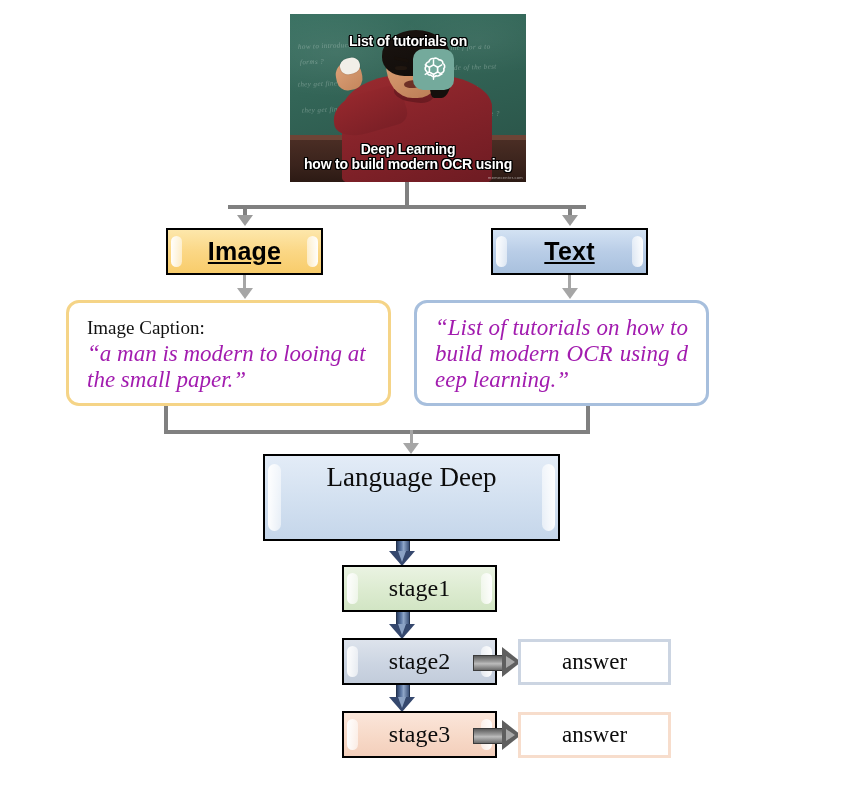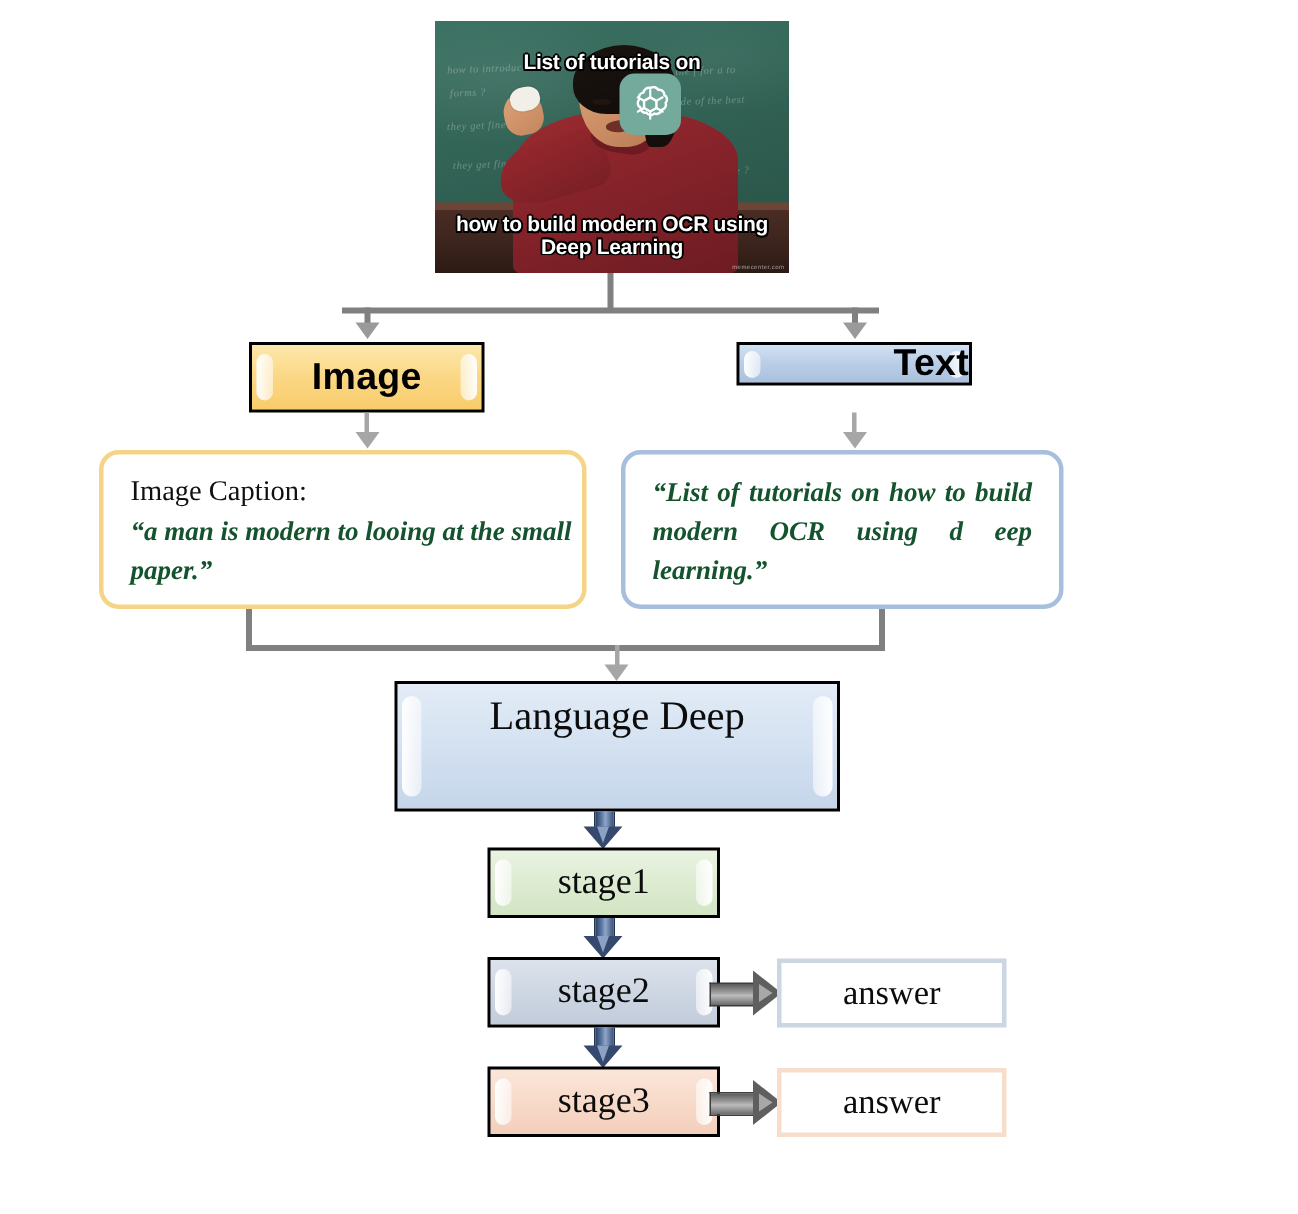--- a/index.html
+++ b/index.html
@@ -161,30 +161,30 @@
   .bevel::after  { right: 3px;
     background: linear-gradient(270deg, rgba(255,255,255,0.97), rgba(255,255,255,0.55)); }
   .bevel > span { position: relative; z-index: 2; }
 
   
   #box-image {
     left: 166px; top: 228px; width: 157px; height: 47px;
     background: linear-gradient(180deg, #fde7ab 0%, #fbd785 50%, #f8cc6b 100%);
   }
   #box-text {
-    left: 491px; top: 228px; width: 157px; height: 29px;
+    left: 491px; top: 228px; width: 157px; height: 47px;
     background: linear-gradient(180deg, #d3e2f3 0%, #b9cde7 50%, #a9c1de 100%);
-    justify-content: flex-end;
   }
   #box-image span, #box-text span {
     font-family: "Liberation Sans", sans-serif;
     font-weight: bold;
     font-size: 25px;
     color: #000000;
     letter-spacing: 0.2px;
+    text-decoration: underline;
   }
 
   
   .panel {
     position: absolute;
     box-sizing: border-box;
     background: #ffffff;
     border-radius: 13px;
   }
   #panel-caption {
@@ -199,23 +199,23 @@
   }
   .cap-label {
     font-family: "Liberation Serif", serif;
     font-size: 19px;
     color: #111111;
     line-height: 26px;
   }
   .cap-quote {
     font-family: "Liberation Serif", serif;
     font-style: italic;
-    font-weight: bold;
-    font-size: 18px;
-    color: #14532d;
+    font-weight: normal;
+    font-size: 23px;
+    color: #a21caf;
     line-height: 26px;
   }
   #panel-text .cap-quote {
     text-align: justify;
     text-align-last: left;
     display: block;
   }
 
   
   #box-lm {
@@ -239,21 +239,21 @@
     top: 49px;
     width: 41px; height: 41px;
     border-radius: 10px;
     background: #74aa9c;
     z-index: 3;
     display: flex; align-items: center; justify-content: center;
   }
 
   
   .stage {
-    left: 325px; width: 155px; height: 47px;
+    left: 342px; width: 155px; height: 47px;
   }
   .stage > span {
     font-family: "Liberation Serif", serif;
     font-size: 24px;
     color: #0c0c0c;
   }
   #stage1 { top: 565px; background: linear-gradient(180deg, #eaf3e2 0%, #dcebd0 55%, #d2e5c4 100%); }
   #stage2 { top: 638px; background: linear-gradient(180deg, #dde3ec 0%, #ccd5e2 55%, #c2ccdb 100%); align-items: center; }
   #stage3 { top: 711px; background: linear-gradient(180deg, #fbe6da 0%, #f7d9c8 55%, #f3cfbb 100%); }
 
@@ -362,22 +362,22 @@
     <div class="p-brow" style="left:104px; top:44px; transform:rotate(12deg);"></div>
     <div class="p-brow" style="left:128px; top:44px; transform:rotate(-8deg);"></div>
     <div class="p-eye" style="left:105px; top:52px;"></div>
     <div class="p-eye" style="left:128px; top:52px;"></div>
     <div class="p-mouth"></div>
     <div class="p-hand"></div>
     <div class="p-paper"></div>
 
     <div id="meme-cap-top" class="meme-cap">List of tutorials on</div>
     <div id="meme-cap-bottom" class="meme-cap">
+      <div>Deep Learning</div>
       <div>how to build modern OCR using</div>
-      <div>Deep Learning</div>
     </div>
     <div class="meme-wm">memecenter.com</div>
   </div>
 
   <div class="gline" style="left:405px; top:182px; width:4px;  height:26px;"></div>
   <div class="gline" style="left:228px; top:205px; width:358px; height:4px;"></div>
   <div class="gline" style="left:243px; top:205px; width:4px;  height:12px;"></div>
   <div class="gline" style="left:568px; top:205px; width:4px;  height:12px;"></div>
   <div class="gtri" style="left:237px; top:215px;"></div>
   <div class="gtri" style="left:562px; top:215px;"></div>

